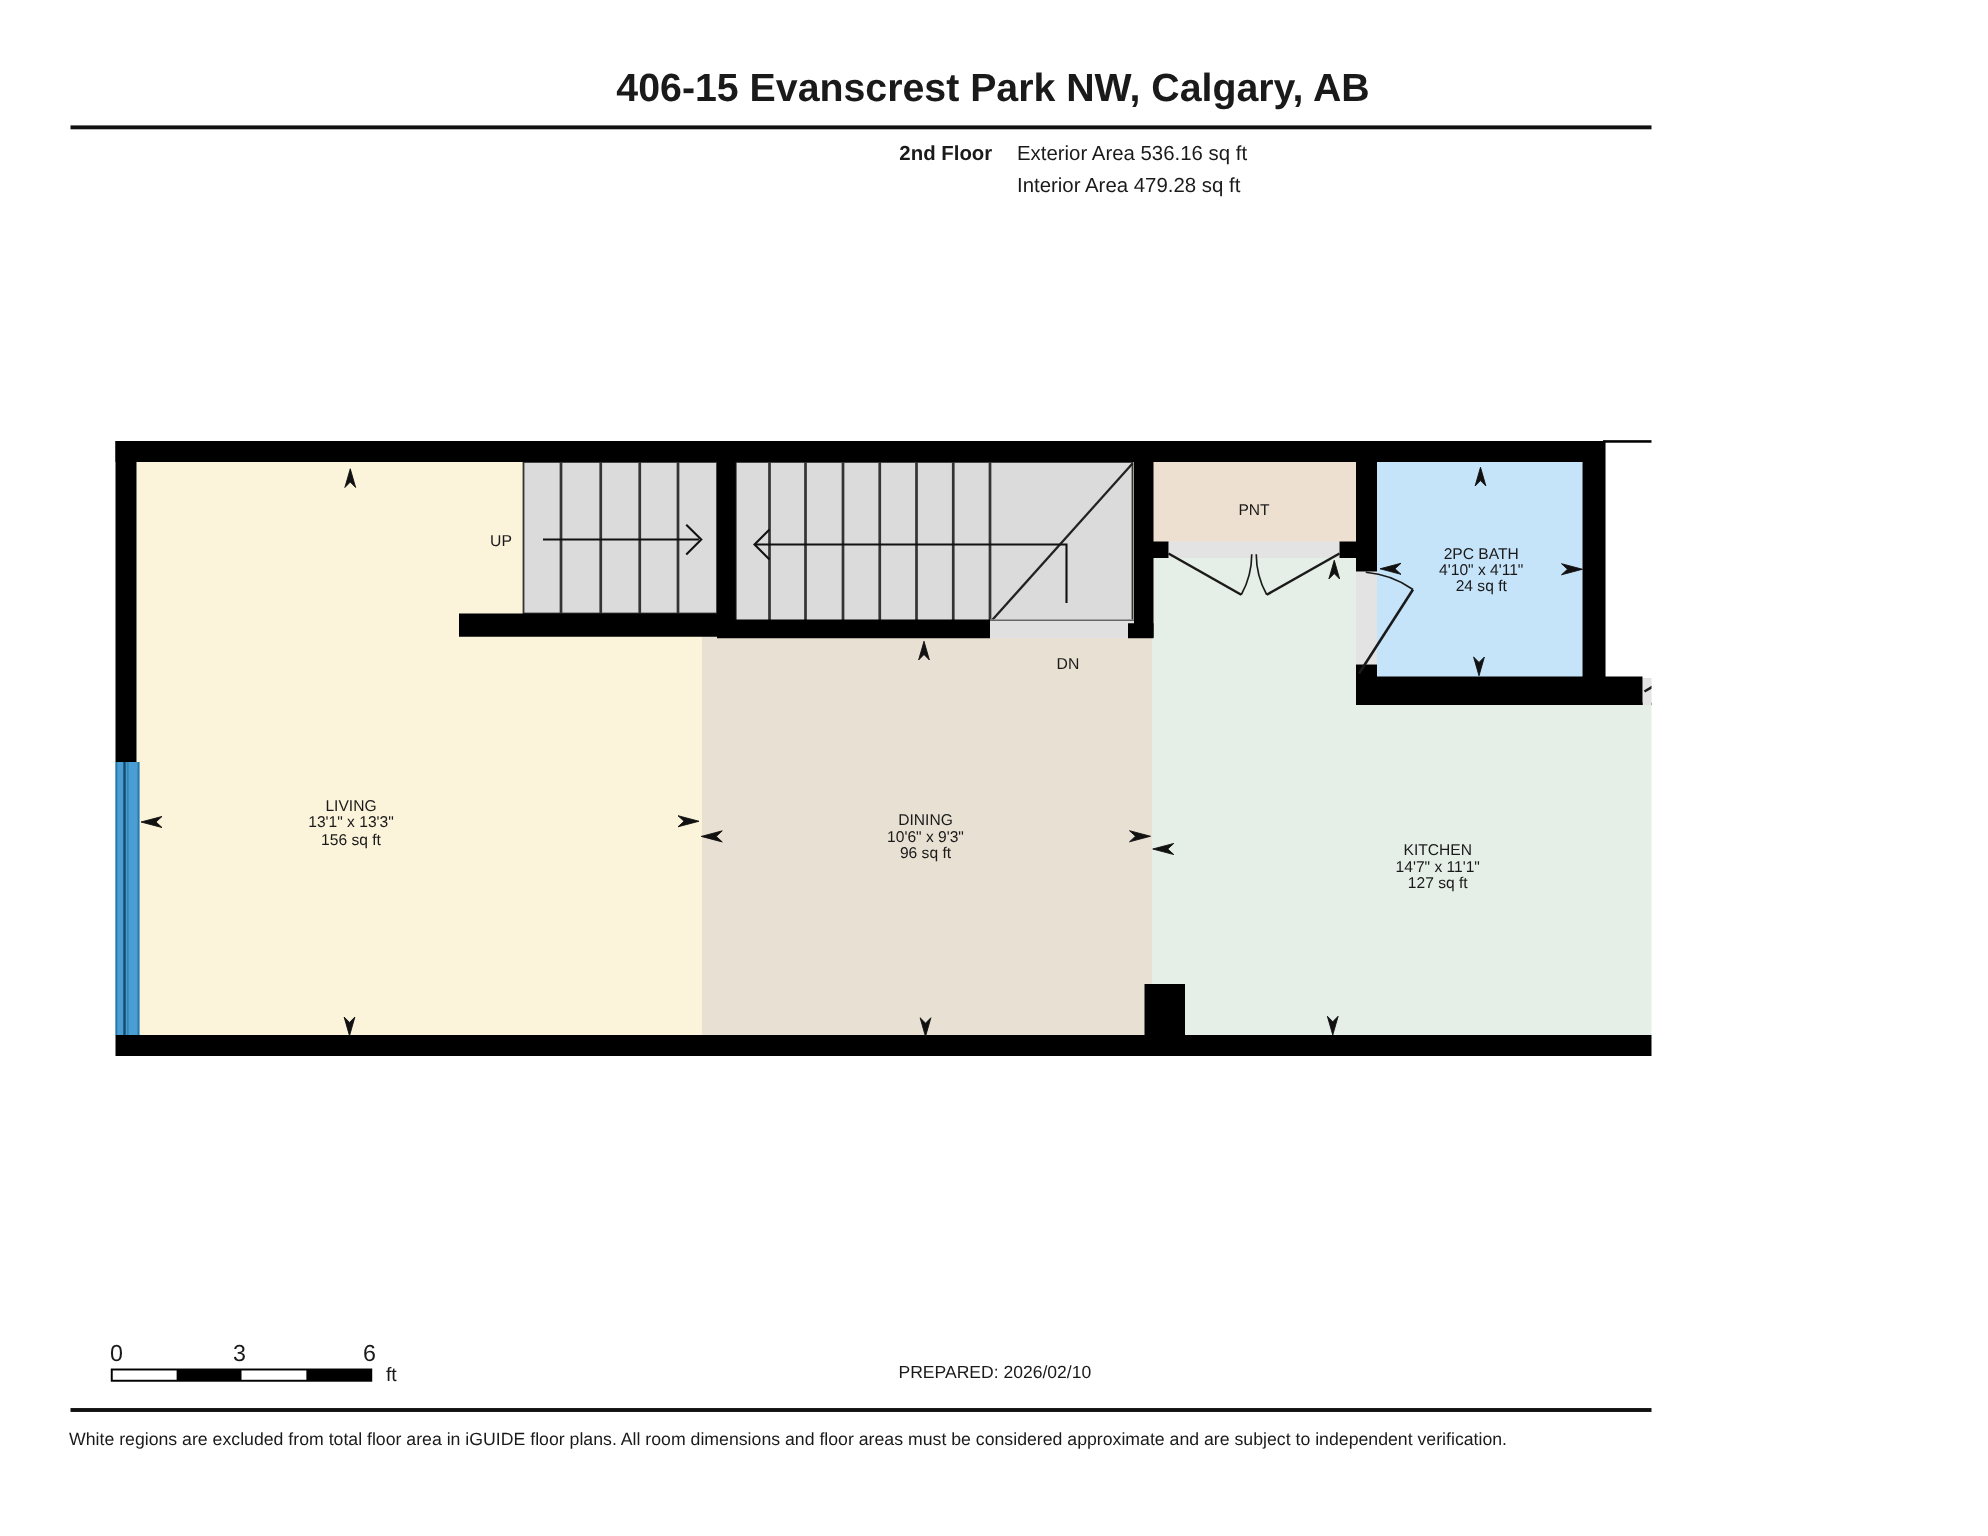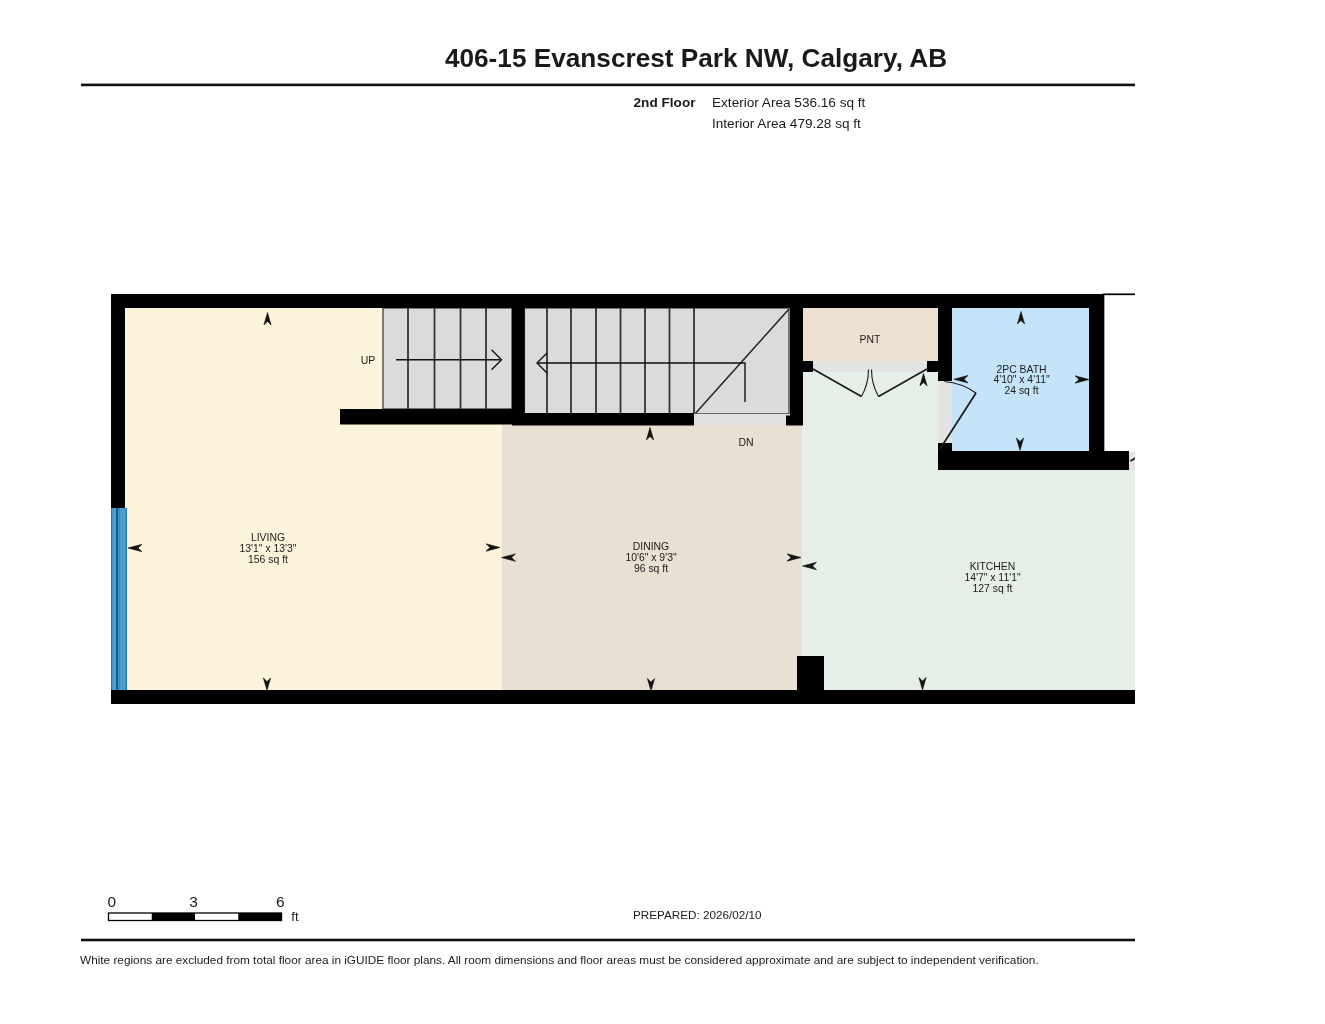--- a/index.html
+++ b/index.html
@@ -1,17 +1,17 @@
 <!DOCTYPE html>
 <html><head>
 <meta charset="utf-8">
 <style>
   html,body{margin:0;padding:0;background:#fff;}
   #page{position:relative;width:1101px;height:1024px;background:#fff;overflow:hidden;
-        font-family:"Liberation Sans",sans-serif;margin-left:34px;}
+        font-family:"Liberation Sans",sans-serif;}
   svg{position:absolute;top:0;left:0;}
   text{font-family:"Liberation Sans",sans-serif;fill:#1a1a1a;}
 </style>
 </head>
 <body>
 <div id="page">
 <svg width="1325" height="1024" viewBox="0 0 1325 1024">
 
   <text x="662" y="67" text-anchor="middle" font-size="26.2" font-weight="bold">406-15 Evanscrest Park NW, Calgary, AB</text>
 

